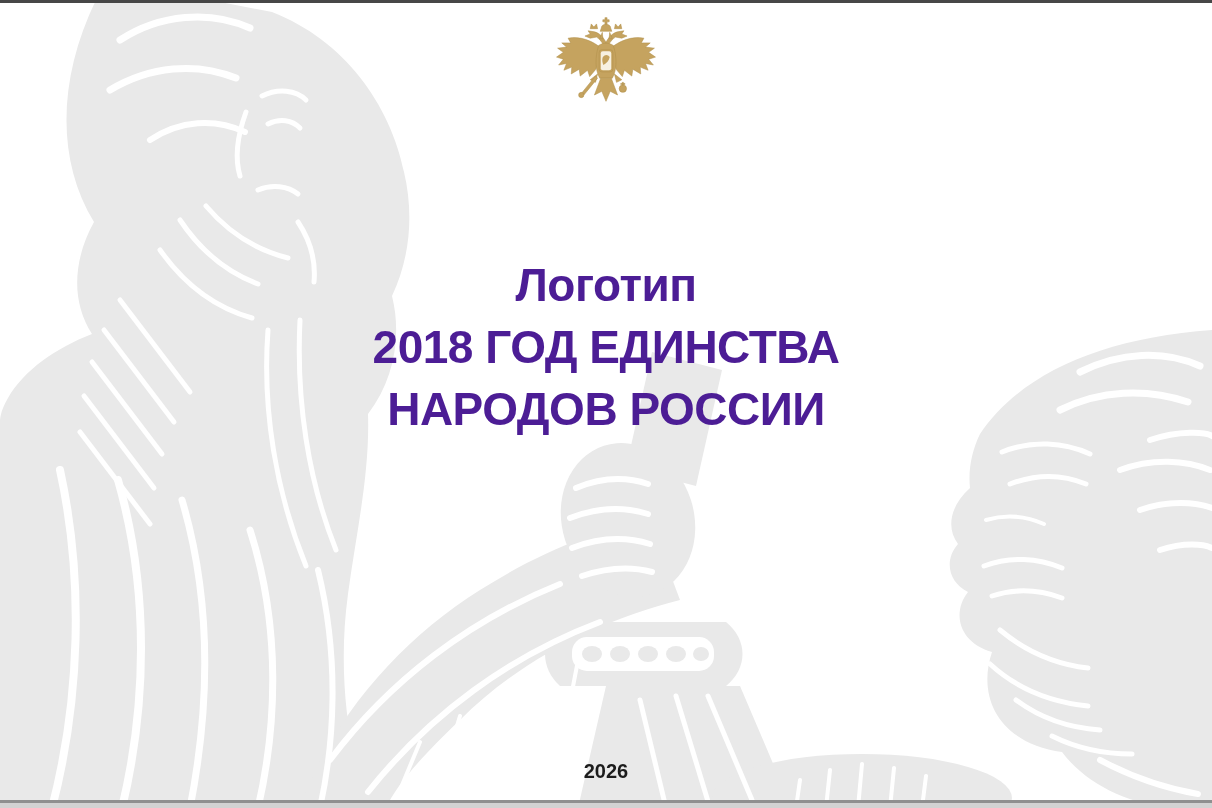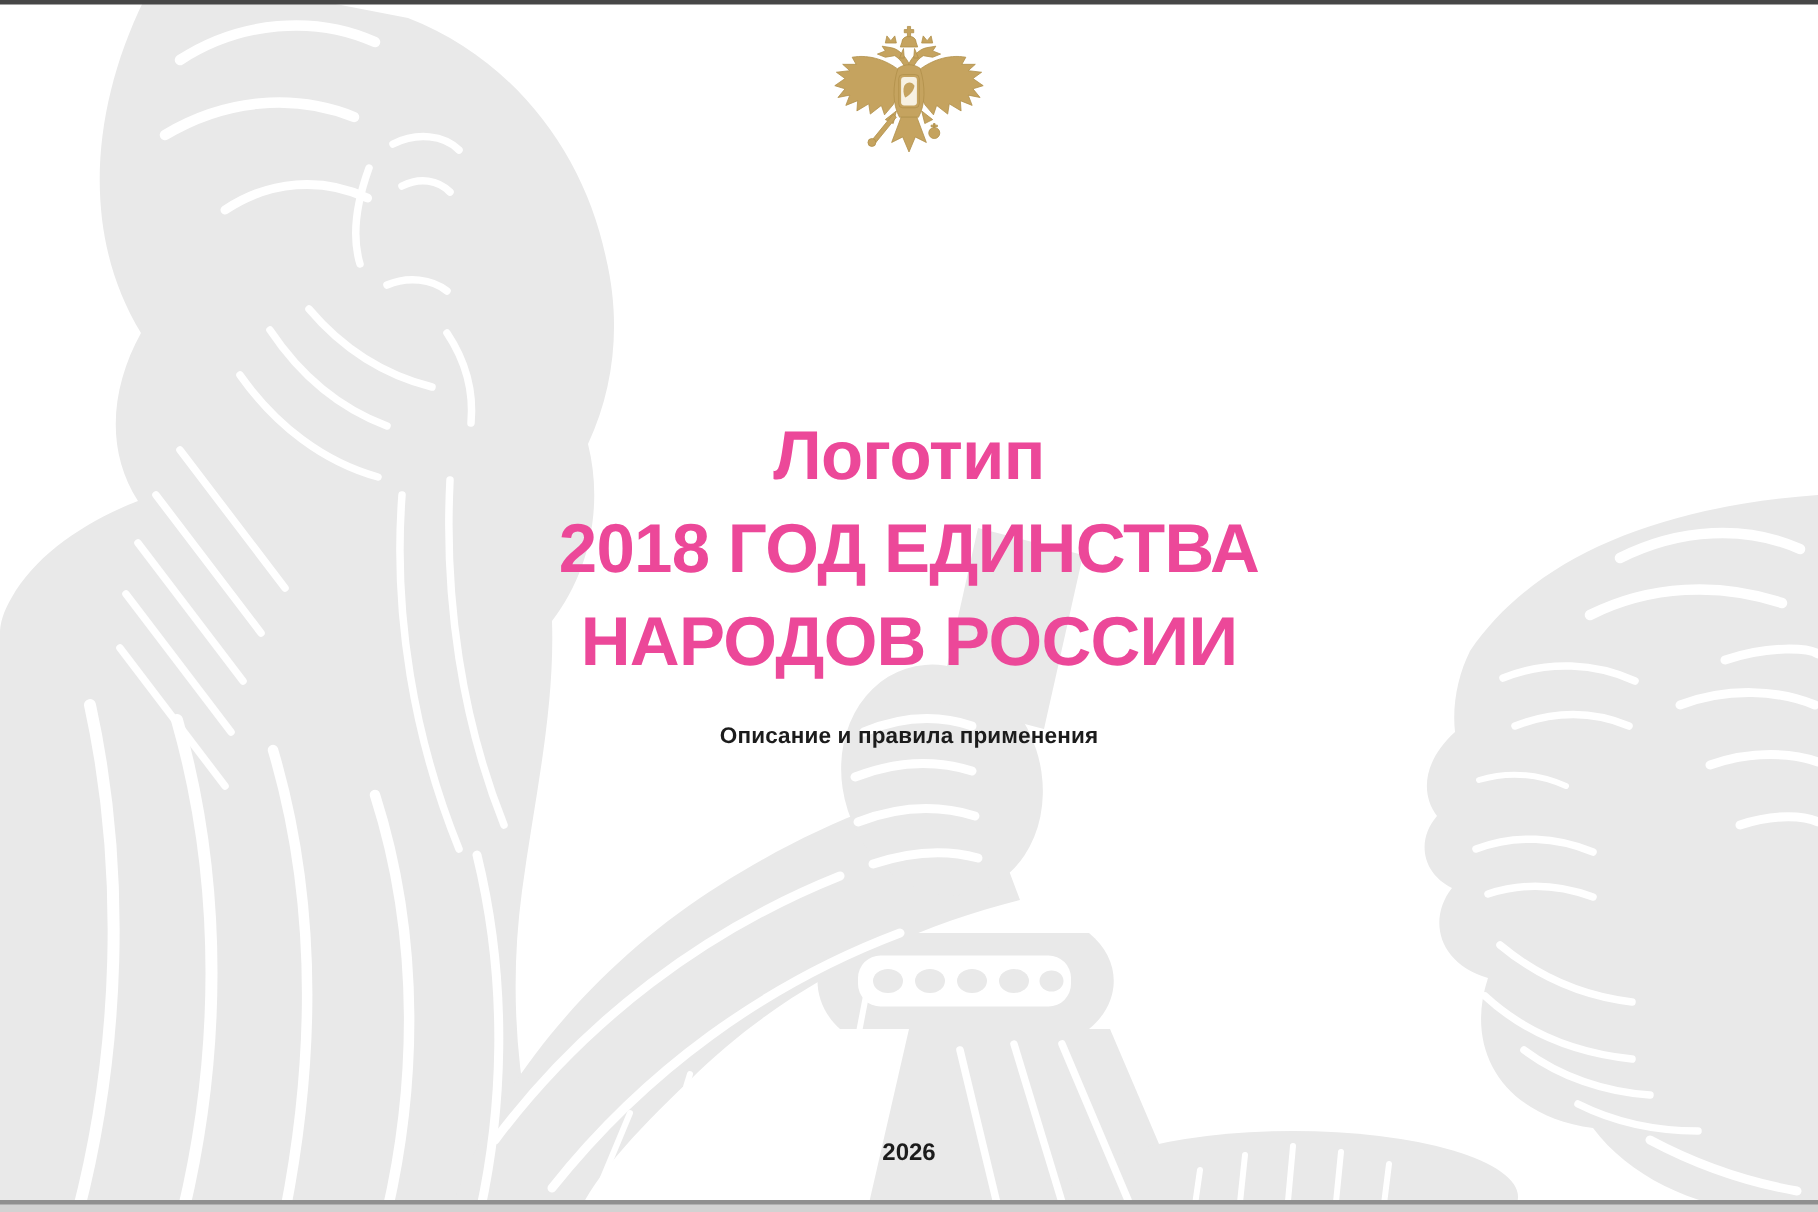--- a/index.html
+++ b/index.html
@@ -23,37 +23,37 @@
   .bg-engraving {
     position: absolute; top: 0; left: 0; width: 1212px; height: 808px;
     z-index: 1;
   }
   .emblem {
     position: absolute; top: 15px; left: 50%; transform: translateX(-50%);
     width: 106px; height: 100px; z-index: 3;
   }
   .emblem svg { width: 100%; height: 100%; display: block; }
   .title-block {
-    position: absolute; top: 272px; left: 0; width: 100%;
+    position: absolute; top: 254px; left: 0; width: 100%;
     text-align: center; z-index: 4;
-    color: #ec4899;
+    color: #4c1d95;
     font-size: 46px; font-weight: 700; line-height: 62px;
     letter-spacing: -0.5px;
   }
   .subtitle {
     position: absolute; top: 482px; left: 0; width: 100%;
     text-align: center; z-index: 4;
     color: #1c1c1c;
     font-size: 15px; font-weight: 600; letter-spacing: 0.1px;
   }
   .footer-year {
     position: absolute; top: 760px; left: 0; width: 100%;
     text-align: center; z-index: 4;
     color: #1c1c1c;
-    font-size: 16px; font-weight: 700;
+    font-size: 20px; font-weight: 700;
   }
 </style>
 </head>
 <body>
 
 <div class="page">
 
   <div class="border-top"></div>
 
   <svg class="bg-engraving" viewBox="0 0 1212 808" aria-hidden="true">
@@ -199,19 +199,18 @@
       <path d="M94 80 C98 74 104 75 107 80 C106 87 101 92 95 95 C93 90 92 85 94 80 Z" fill="#c5a35f"></path>
     </svg>
   </div>
 
   <div class="title-block">
     <div>Логотип</div>
     <div>2018 ГОД ЕДИНСТВА</div>
     <div>НАРОДОВ РОССИИ</div>
   </div>
 
-  <div class="subtitle">Описание и правила применения</div>
 
   <div class="footer-year">2026</div>
 
   <div class="border-bottom"></div>
 
 </div>
 
 </body></html>

